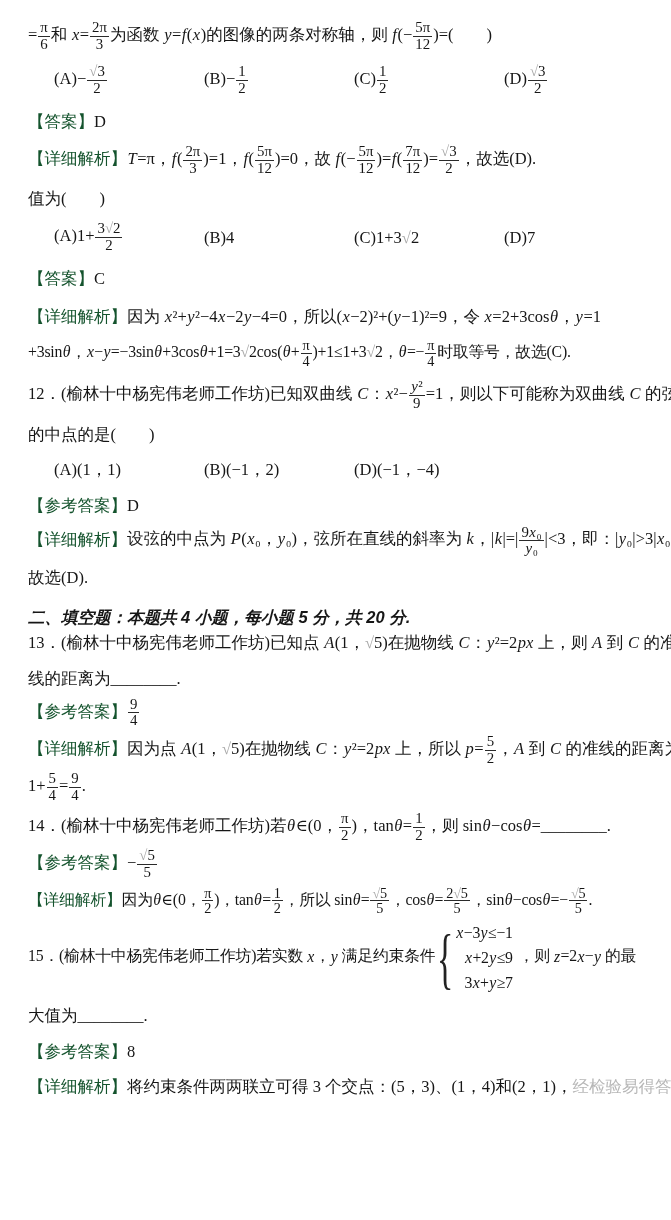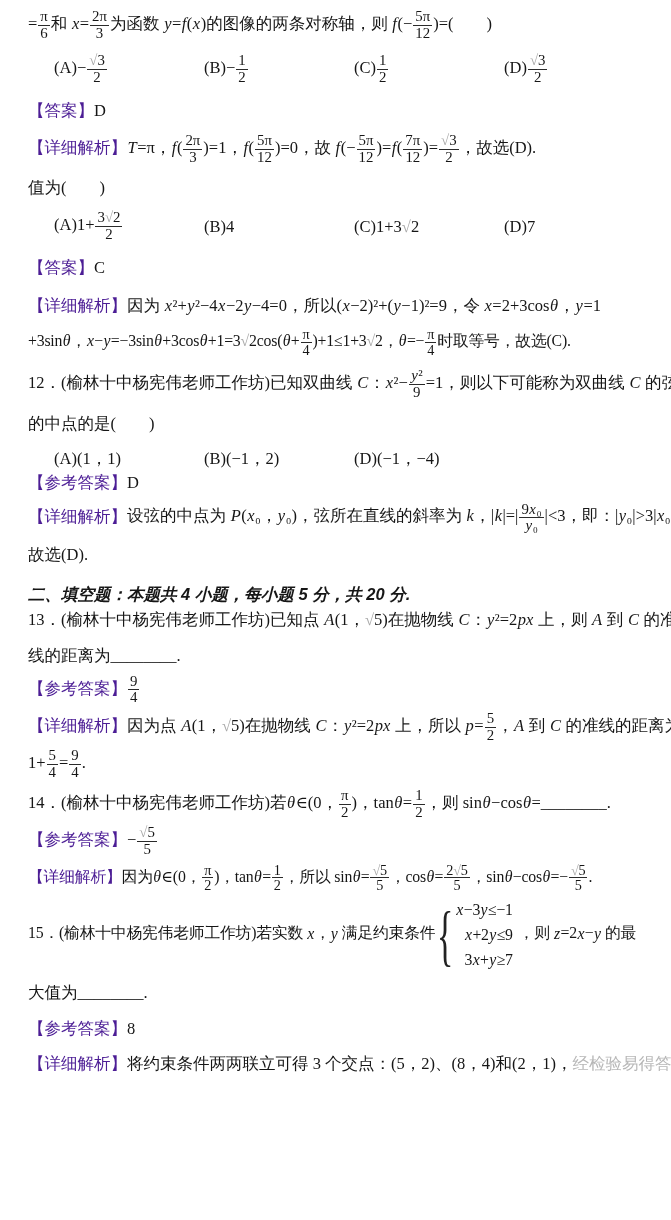--- a/index.html
+++ b/index.html
@@ -1,23 +1,23 @@
 <!DOCTYPE html>
 <html><head>
 <meta charset="utf-8">
 <style>
   html,body{margin:0;padding:0;}
   body{
     width:671px;height:1220px;overflow:hidden;background:#ffffff;
     font-family:"Liberation Serif","DejaVu Serif",serif;
     font-size:16.5px;color:#161616;
   }
-  .doc{padding:5px 22px 0 28px;}
+  .doc{padding:16px 22px 0 28px;}
   .line{white-space:pre;line-height:26px;}
-  .red{color:#4c1d95;}
+  .red{color:#14532d;}
   i{font-style:italic;padding:0 0.5px;}
   
   .fr{display:inline-flex;flex-direction:column;vertical-align:middle;
       text-align:center;font-size:0.9em;line-height:1.05;margin:0 1px;}
   .fr .fn{padding:0 2px;}
   .fr .fd{border-top:1px solid #2a2a2a;padding:0 2px;}
   
   .rt{color:#a9a9a9;}
   
   .opts{display:grid;grid-template-columns:150px 150px 150px auto;
@@ -59,34 +59,34 @@
   <div class="line" style="margin-top:12px"><span class="red">【详细解析】</span><span>因为 <i>x</i>²+<i>y</i>²−4<i>x</i>−2<i>y</i>−4=0，所以(<i>x</i>−2)²+(<i>y</i>−1)²=9，令 <i>x</i>=2+3cos<i>θ</i>，<i>y</i>=1</span></div>
   <div class="line tight" style="margin-top:8px">+3sin<i>θ</i>，<i>x</i>−<i>y</i>=−3sin<i>θ</i>+3cos<i>θ</i>+1=3<span class="rt">√</span>2cos(<i>θ</i>+<span class="fr"><span class="fn">π</span><span class="fd">4</span></span>)+1≤1+3<span class="rt">√</span>2，<i>θ</i>=−<span class="fr"><span class="fn">π</span><span class="fd">4</span></span>时取等号，故选(C).</div>
 
   <div class="line" style="margin-top:11px">12．(榆林十中杨宪伟老师工作坊)已知双曲线 <i>C</i>：<i>x</i>²−<span class="fr"><span class="fn"><i>y</i>²</span><span class="fd">9</span></span>=1，则以下可能称为双曲线 <i>C</i> 的弦</div>
   <div class="line" style="margin-top:10px">的中点的是(        )</div>
   <div class="opts" style="margin-top:11px">
     <span class="opt"><span>(A)</span><span>(1，1)</span></span>
     <span class="opt"><span>(B)</span><span>(−1，2)</span></span>
     <span class="opt"><span>(D)</span><span>(−1，−4)</span></span>
   </div>
-  <div class="line" style=""><span class="red">【参考答案】</span><span>D</span></div>
+  <div class="line" style="margin-top:12px"><span class="red">【参考答案】</span><span>D</span></div>
   <div class="line" style="margin-top:6px"><span class="red">【详细解析】</span><span>设弦的中点为 <i>P</i>(<i>x</i>₀，<i>y</i>₀)，弦所在直线的斜率为 <i>k</i>，|<i>k</i>|=|<span class="fr"><span class="fn">9<i>x</i>₀</span><span class="fd"><i>y</i>₀</span></span>|&lt;3，即：|<i>y</i>₀|&gt;3|<i>x</i>₀|，</span></div>
   <div class="line" style="margin-top:8px">故选(D).</div>
 
   <div class="line bold" style="margin-top:13px">二、填空题：本题共 4 小题，每小题 5 分，共 20 分.</div>
 
   <div class="line" style="">13．(榆林十中杨宪伟老师工作坊)已知点 <i>A</i>(1，<span class="rt">√</span>5)在抛物线 <i>C</i>：<i>y</i>²=2<i>px</i> 上，则 <i>A</i> 到 <i>C</i> 的准</div>
   <div class="line" style="margin-top:10px">线的距离为________.</div>
   <div class="line" style="margin-top:5px"><span class="red">【参考答案】</span><span><span class="fr"><span class="fn">9</span><span class="fd">4</span></span></span></div>
   <div class="line" style="margin-top:5px"><span class="red">【详细解析】</span><span>因为点 <i>A</i>(1，<span class="rt">√</span>5)在抛物线 <i>C</i>：<i>y</i>²=2<i>px</i> 上，所以 <i>p</i>=<span class="fr"><span class="fn">5</span><span class="fd">2</span></span>，<i>A</i> 到 <i>C</i> 的准线的距离为</span></div>
   <div class="line" style="margin-top:5px">1+<span class="fr"><span class="fn">5</span><span class="fd">4</span></span>=<span class="fr"><span class="fn">9</span><span class="fd">4</span></span>.</div>
 
   <div class="line" style="margin-top:8px">14．(榆林十中杨宪伟老师工作坊)若<i>θ</i>∈(0，<span class="fr"><span class="fn">π</span><span class="fd">2</span></span>)，tan<i>θ</i>=<span class="fr"><span class="fn">1</span><span class="fd">2</span></span>，则 sin<i>θ</i>−cos<i>θ</i>=________.</div>
   <div class="line" style="margin-top:5px"><span class="red">【参考答案】</span><span>−<span class="fr"><span class="fn"><span class="rt">√</span>5</span><span class="fd">5</span></span></span></div>
   <div class="line tight" style="margin-top:5px"><span class="red">【详细解析】</span><span>因为<i>θ</i>∈(0，<span class="fr"><span class="fn">π</span><span class="fd">2</span></span>)，tan<i>θ</i>=<span class="fr"><span class="fn">1</span><span class="fd">2</span></span>，所以 sin<i>θ</i>=<span class="fr"><span class="fn"><span class="rt">√</span>5</span><span class="fd">5</span></span>，cos<i>θ</i>=<span class="fr"><span class="fn">2<span class="rt">√</span>5</span><span class="fd">5</span></span>，sin<i>θ</i>−cos<i>θ</i>=−<span class="fr"><span class="fn"><span class="rt">√</span>5</span><span class="fd">5</span></span>.</span></div>
 
   <div class="line tight" style="margin-top:4px">15．(榆林十中杨宪伟老师工作坊)若实数 <i>x</i>，<i>y</i> 满足约束条件<span class="cases"><span class="brace">{</span><span class="cstack"><span><i>x</i>−3<i>y</i>≤−1</span><span><i>x</i>+2<i>y</i>≤9</span><span>3<i>x</i>+<i>y</i>≥7</span></span></span> ，则 <i>z</i>=2<i>x</i>−<i>y</i> 的最</div>
   <div class="line" style="margin-top:8px">大值为________.</div>
   <div class="line" style="margin-top:10px"><span class="red">【参考答案】</span><span>8</span></div>
-  <div class="line" style="margin-top:9px"><span class="red">【详细解析】</span><span>将约束条件两两联立可得 3 个交点：(5，2)、(8，4)和(2，1)，</span><span class="faded">经检验易得答案</span></div>
+  <div class="line" style="margin-top:9px"><span class="red">【详细解析】</span><span>将约束条件两两联立可得 3 个交点：(5，3)、(1，4)和(2，1)，</span><span class="faded">经检验易得答案</span></div>
 
 </div>
 
 </body></html>

